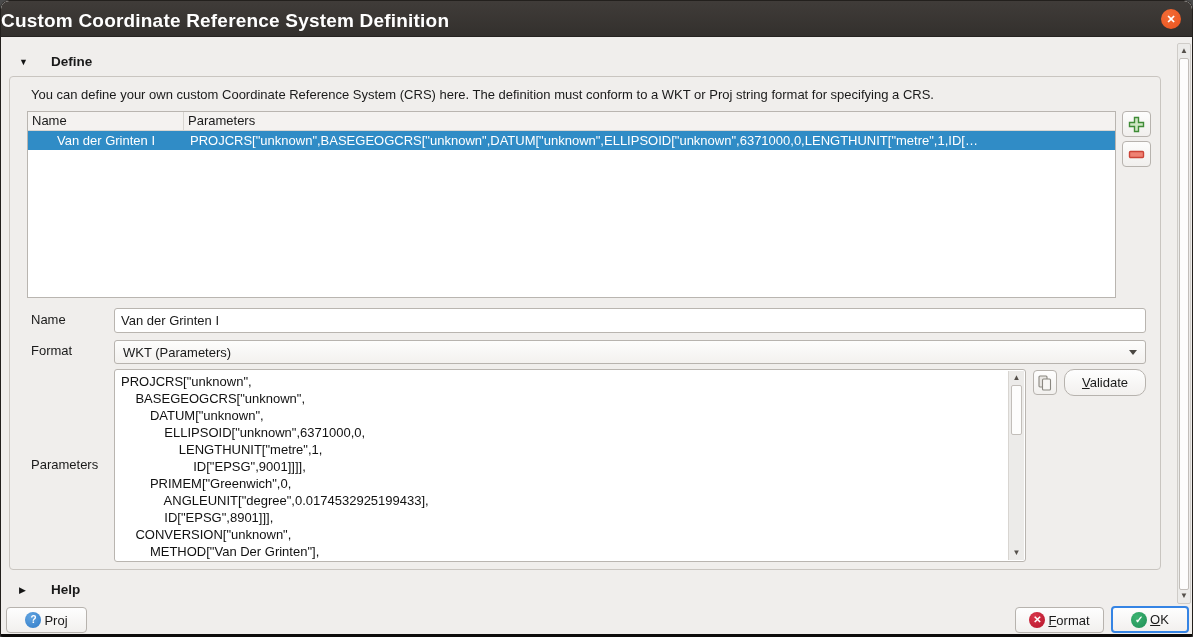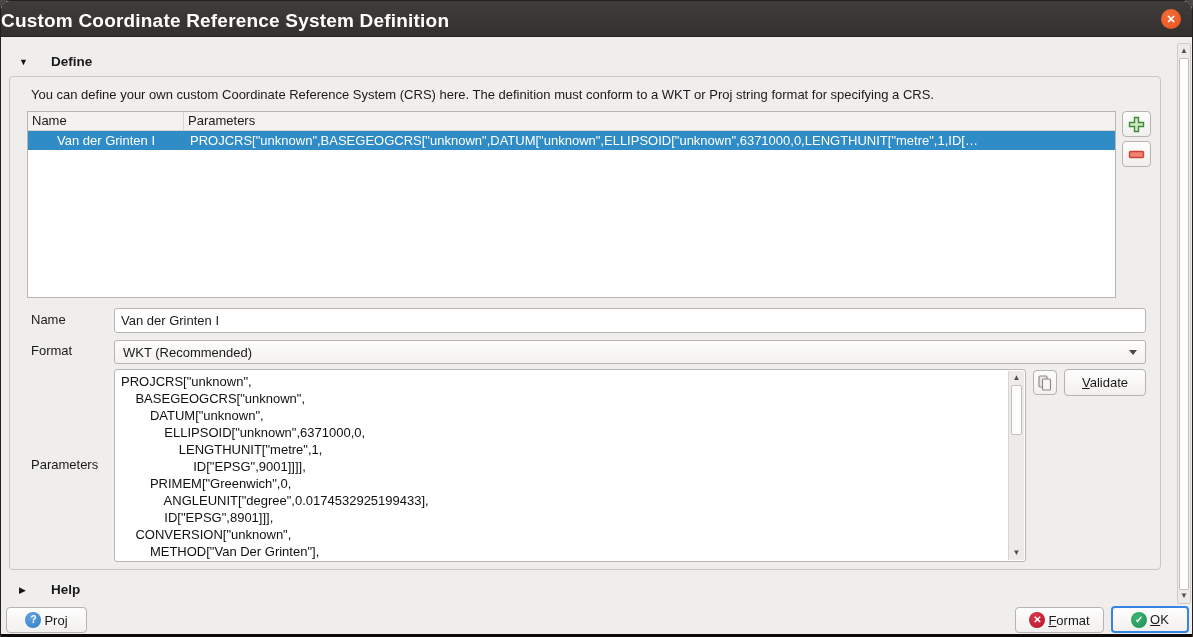--- a/index.html
+++ b/index.html
@@ -103,21 +103,21 @@
   
   .btn{
     background:linear-gradient(#fefefe,#f2f0ee);
     border:1px solid #b7b3ae;border-radius:4px;
     font-family:"Liberation Sans",sans-serif;font-size:13px;color:#1a1a1a;
     display:flex;align-items:center;justify-content:center;gap:3px;cursor:pointer;
   }
   .mnemonic{display:inline-block;}
   .mnemonic::first-letter{text-decoration:underline;}
   #copy-btn{position:absolute;left:1032px;top:369px;width:24px;height:25px;padding:0;}
-  #validate-btn{position:absolute;left:1063px;top:368px;width:82px;height:27px;}
+  #validate-btn{position:absolute;left:1063px;top:368px;width:82px;height:27px;border-radius:10px;}
   #help-btn{position:absolute;left:5px;top:606px;width:81px;height:26px;}
   #cancel-btn{position:absolute;left:1014px;top:606px;width:89px;height:26px;}
   #ok-btn{position:absolute;left:1110px;top:605px;width:78px;height:27px;border:2px solid #3584e4;}
   .circle-ic{
     width:16px;height:16px;border-radius:50%;flex:none;
     display:flex;align-items:center;justify-content:center;
     color:#fff;font-size:10px;font-weight:bold;line-height:1;
   }
   .ic-help{background:radial-gradient(circle at 35% 30%,#62a4e0,#2f7bc8);}
   .ic-cancel{background:radial-gradient(circle at 35% 30%,#d9364a,#b5152b);}
@@ -164,21 +164,21 @@
     <svg width="17" height="17" viewBox="0 0 17 17">
       <rect x="1.5" y="5.5" width="14" height="6" rx="1" fill="#ef8273" stroke="#cc4437" stroke-width="1.4"></rect>
     </svg>
   </button>
 
   <div class="form-label" style="top:311px">Name</div>
   <input class="text-input" style="top: 307px;" value="Van der Grinten I">
 
   <div class="form-label" style="top:342px">Format</div>
   <div class="combo">
-    <span>WKT (Recommended)</span>
+    <span>WKT (Parameters)</span>
     <span class="arrow"></span>
   </div>
 
   <div class="form-label" style="top:456px">Parameters</div>
   <div class="textarea">
     <div class="text">PROJCRS["unknown",
     BASEGEOGCRS["unknown",
         DATUM["unknown",
             ELLIPSOID["unknown",6371000,0,
                 LENGTHUNIT["metre",1,

